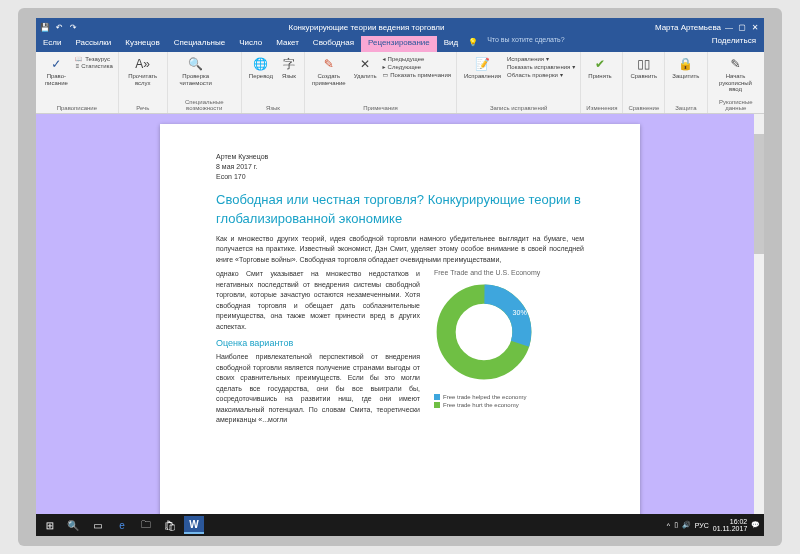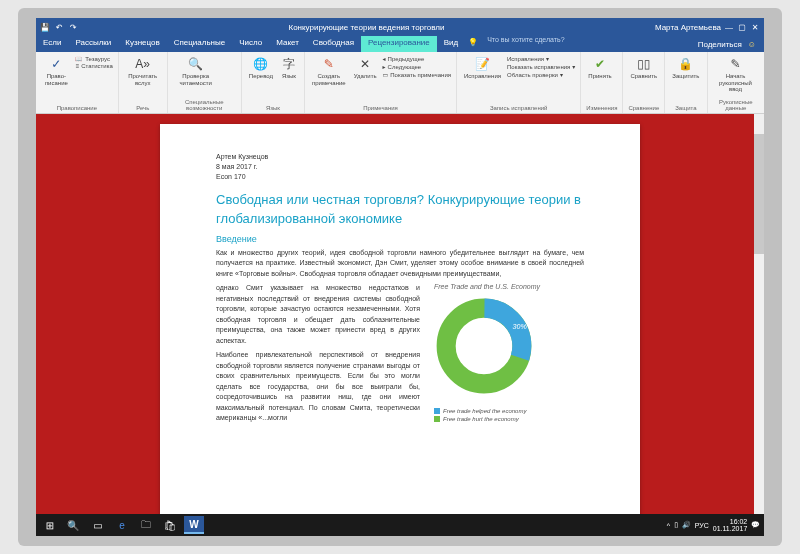--- a/index.html
+++ b/index.html
@@ -6,41 +6,41 @@
 body { background: #e8e8e8; width: 800px; height: 554px; overflow: hidden; position: relative; }
 .tablet-frame { position: absolute; top: 8px; left: 18px; right: 18px; bottom: 8px; background: #c0c0c0; border-radius: 6px; padding: 10px 18px; }
 .screen { background: #fff; width: 100%; height: 100%; display: flex; flex-direction: column; position: relative; }
 .title-bar { background: #2b579a; height: 18px; display: flex; align-items: center; justify-content: space-between; padding: 0 4px; font-size: 8px; color: #fff; }
 .title-bar .left { display: flex; gap: 4px; }
 .title-bar .center { font-size: 8px; }
 .title-bar .right { display: flex; gap: 3px; align-items: center; }
 .win-btn { width: 10px; height: 10px; display: inline-flex; align-items: center; justify-content: center; cursor: pointer; }
 .menu-bar { background: #2b579a; height: 16px; display: flex; font-size: 8px; color: #fff; }
 .menu-item { padding: 2px 7px; cursor: pointer; }
-.menu-item.active { background: #5eead4; color: #2b579a; }
-.menu-right { margin-left: auto; display: flex; align-items: center; gap: 6px; padding-right: 8px; }
+.menu-item.active { background: #f9a8d4; color: #2b579a; }
+.menu-right { margin-left: auto; display: flex; align-items: center; gap: 6px; padding-right: 8px; flex-direction: column; }
 .tellme { color: #c0d5ee; font-size: 7px; padding-left: 6px; }
 .ribbon { background: #f3f3f3; height: 62px; display: flex; border-bottom: 1px solid #d0d0d0; font-size: 7px; color: #444; }
 .ribbon-group { border-right: 1px solid #e0e0e0; padding: 3px 5px 2px; display: flex; flex-direction: column; justify-content: space-between; }
 .ribbon-group-label { font-size: 6px; color: #666; text-align: center; margin-top: 2px; }
 .ribbon-buttons { display: flex; gap: 4px; align-items: flex-start; flex: 1; }
 .rbtn { display: flex; flex-direction: column; align-items: center; gap: 1px; cursor: pointer; padding: 1px 2px; }
 .rbtn .icon { width: 16px; height: 16px; display: flex; align-items: center; justify-content: center; font-size: 12px; }
 .rbtn .label { font-size: 6px; text-align: center; line-height: 1.1; max-width: 42px; }
 .rstack { display: flex; flex-direction: column; gap: 1px; font-size: 6px; }
 .rstack-item { display: flex; align-items: center; gap: 2px; cursor: pointer; white-space: nowrap; }
-.doc-area { flex: 1; background: #b91c1c; overflow: hidden; position: relative; }
+.doc-area { flex: 1; background: #c4b5fd; overflow: hidden; position: relative; }
 .page { background: #fff; width: 480px; margin: 10px auto 0; box-shadow: 0 1px 4px rgba(0,0,0,0.3); padding: 28px 56px 10px; height: 400px; }
 .page .meta { font-size: 7px; color: #333; line-height: 1.4; }
 .page h1 { font-size: 13px; color: #1ba2c7; font-weight: normal; margin: 10px 0 6px; line-height: 1.4; }
 .page h2 { font-size: 9px; color: #1ba2c7; font-weight: normal; margin: 6px 0 4px; }
 .page p { font-size: 7px; color: #333; line-height: 1.5; margin-bottom: 4px; text-align: justify; }
 .doc-columns { display: flex; gap: 14px; }
 .doc-col-left { flex: 1; }
-.doc-col-right { width: 150px; font-style: italic; }
+.doc-col-right { width: 150px; }
 .chart-title { font-size: 7px; color: #666; margin-bottom: 6px; }
 .donut { width: 100px; height: 100px; margin: 0 auto 8px; }
 .legend { font-size: 6px; color: #555; }
 .legend-item { display: flex; align-items: center; gap: 3px; margin-bottom: 2px; }
 .legend-swatch { width: 6px; height: 6px; display: inline-block; }
 .status-bar { background: #2b579a; height: 14px; display: flex; align-items: center; justify-content: space-between; padding: 0 6px; font-size: 7px; color: #fff; }
 .status-bar .left, .status-bar .right { display: flex; gap: 8px; align-items: center; }
 .taskbar { position: absolute; bottom: 0; left: 0; right: 0; height: 22px; background: #1a1a1a; display: flex; align-items: center; padding: 0 4px; gap: 4px; }
 .taskbar-icon { width: 20px; height: 18px; display: flex; align-items: center; justify-content: center; color: #fff; font-size: 10px; cursor: pointer; }
 .taskbar-icon.active { border-bottom: 2px solid #76b9ed; }
@@ -235,25 +235,25 @@
   <div class="scrollbar">
     <div class="scroll-thumb"></div>
   </div>
   <div class="page">
     <div class="meta">
       <div>Артем Кузнецов</div>
       <div>8 мая 2017 г.</div>
       <div>Econ 170</div>
     </div>
     <h1>Свободная или честная торговля? Конкурирующие теории в глобализированной экономике</h1>
-    <h2>Введение</h2>
     <p>Как и множество других теорий, идея свободной торговли намного убедительнее выглядит на бумаге, чем получается на практике. Известный экономист, Дэн Смит, уделяет этому особое внимание в своей последней книге «Торговые войны». Свободная торговля обладает очевидными преимуществами,</p>
     <div class="doc-columns">
       <div class="doc-col-left">
         <p>однако Смит указывает на множество недостатков и негативных последствий от внедрения системы свободной торговли, которые зачастую остаются незамеченными. Хотя свободная торговля и обещает дать соблазнительные преимущества, она также может принести вред в других аспектах.</p>
+        <h2>Оценка вариантов</h2>
         <p>Наиболее привлекательной перспективой от внедрения свободной торговли является получение странами выгоды от своих сравнительных преимуществ. Если бы это могли сделать все государства, они бы все выиграли бы, сосредоточившись на развитии ниш, где они имеют максимальный потенциал. По словам Смита, теоретически американцы «...могли</p>
       </div>
       <div class="doc-col-right">
         <div class="chart-title">Free Trade and the U.S. Economy</div>
         <svg class="donut" viewBox="0 0 42 42">
           <circle cx="21" cy="21" r="15.9" fill="transparent" stroke="#6fbf44" stroke-width="8"></circle>
           <circle cx="21" cy="21" r="15.9" fill="transparent" stroke="#3ea6dd" stroke-width="8" stroke-dasharray="30 70" stroke-dashoffset="25"></circle>
           <text x="33" y="14" font-size="3" fill="#fff">30%</text>
           <text x="11" y="28" font-size="3" fill="#fff">70%</text>
         </svg>

